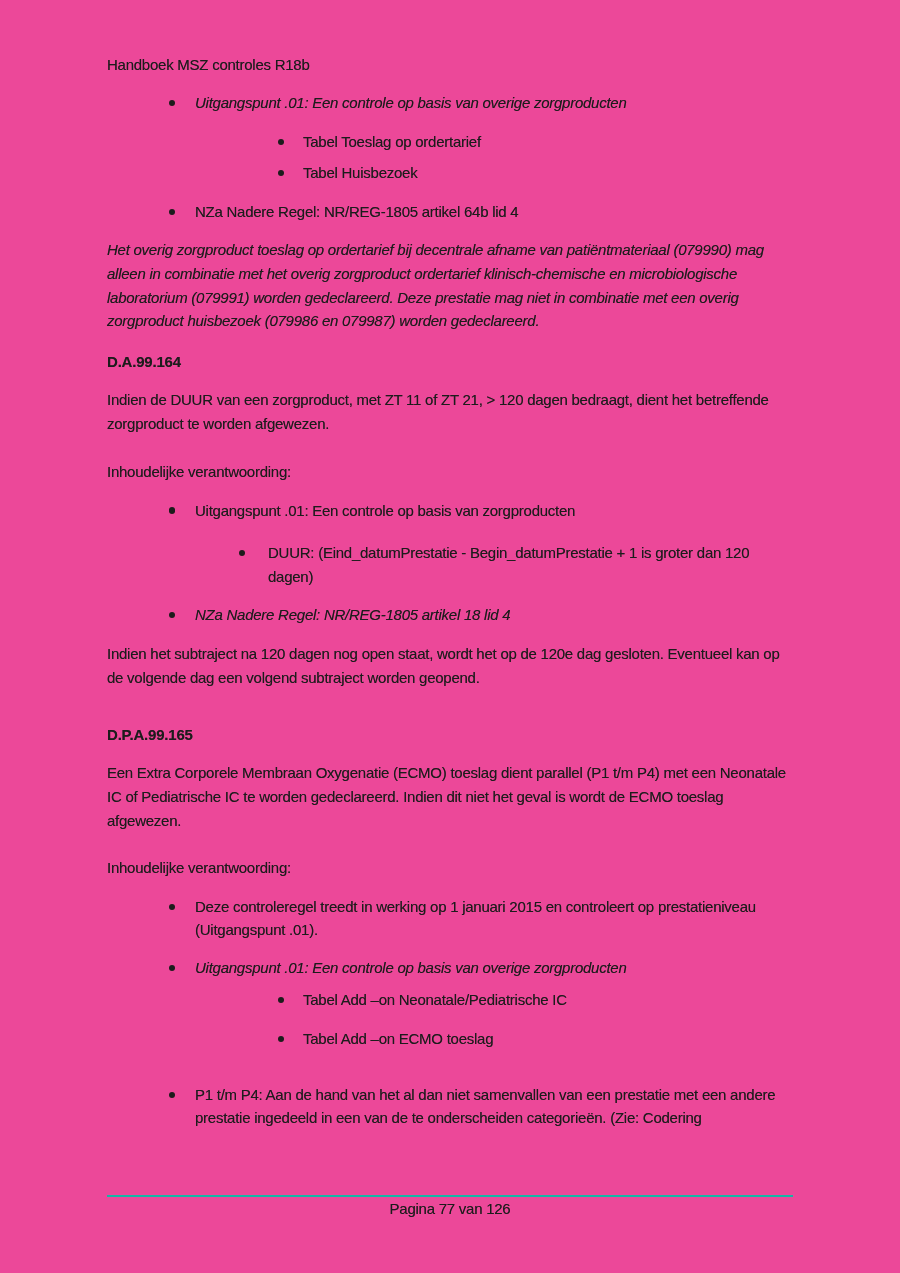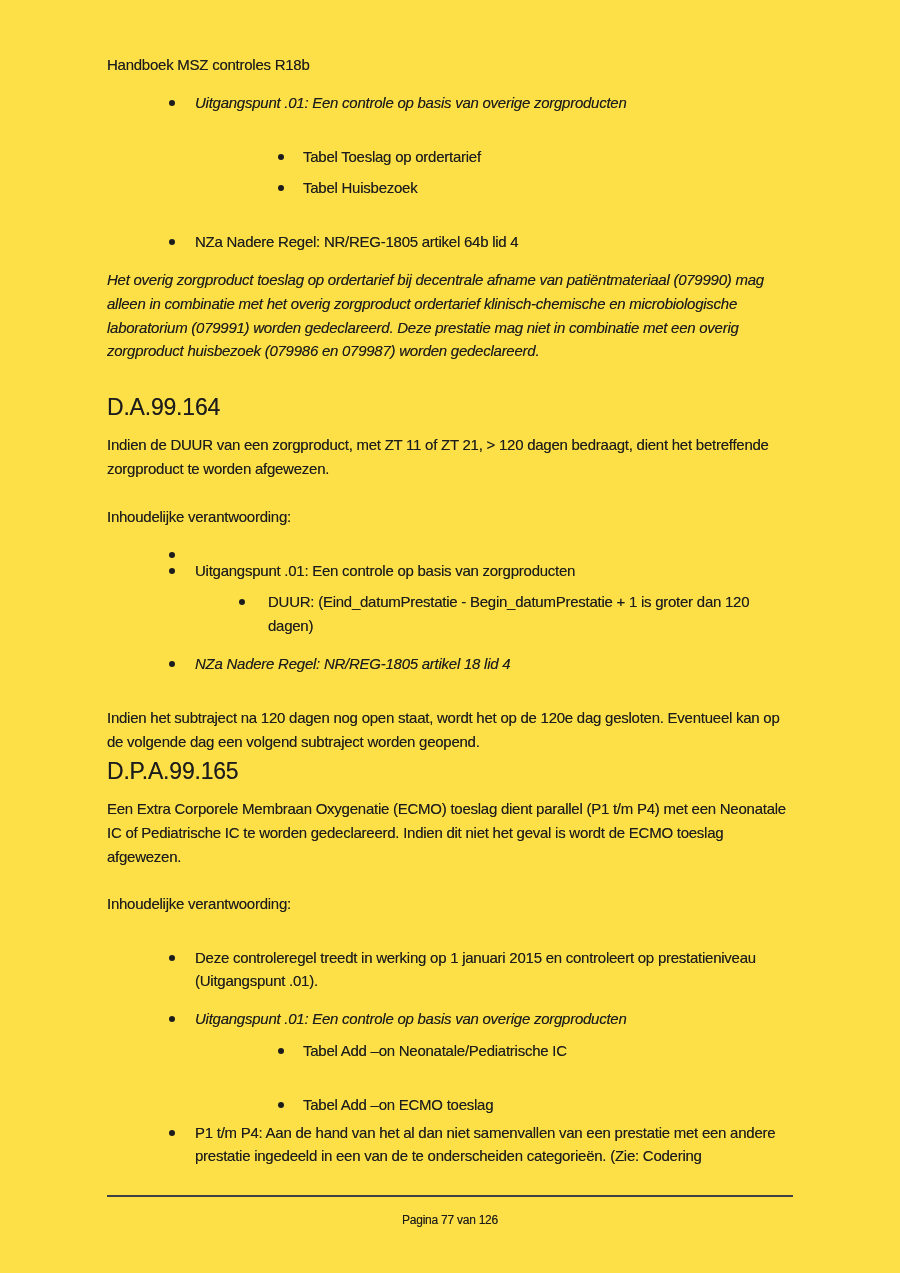--- a/index.html
+++ b/index.html
@@ -11,39 +11,39 @@
     width: 900px;
     height: 1273px;
     position: relative;
     font-family: "Liberation Sans", sans-serif;
     color: #1c1c1c;
     -webkit-font-smoothing: antialiased;
   }
   .page {
     position: absolute;
     inset: 0;
-    background: #fde047;
+    background: #ec4899;
     overflow: hidden;
   }
   .content {
     position: absolute;
     left: 107px;
     top: 53px;
     width: 686px;
     font-size: 15px;
     line-height: 23.8px;
     letter-spacing: -0.25px;
     text-shadow: 0 0 0.35px rgba(25,25,25,0.55);
   }
   .doc-header {
     font-size: 15px;
   }
   .heading {
-    font-size: 23px;
-    font-weight: normal;
+    font-size: 15px;
+    font-weight: bold;
     line-height: 28px;
     letter-spacing: -0.2px;
   }
   .para { }
   .li {
     position: relative;
   }
   .li .dot {
     position: absolute;
     top: 9px;
@@ -55,37 +55,37 @@
   .l1 { padding-left: 88px; }
   .l1 > .dot { left: 62px; }
   .l2a { padding-left: 196px; }
   .l2a > .dot { left: 171px; }
   .l2b { padding-left: 161px; }
   .l2b > .dot { left: 132px; }
 
   .mt1  { margin-top: 8px; }
   .mt8  { margin-top: 12px; }
   .mt14 { margin-top: 14px; font-style: italic; }
-  .mt15 { margin-top: 30px; }
-  .mt16 { margin-top: 4px; }
-  .mt17 { margin-top: 8px; }
+  .mt15 { margin-top: 15px; }
+  .mt16 { margin-top: 32px; }
+  .mt17 { margin-top: 19px; }
   .mt23 { margin-top: 23px; }
   .mt24 { margin-top: 24px; }
 
   .footer {
     position: absolute;
     left: 107px;
     width: 686px;
     top: 1195px;
-    border-top: 2px solid #404040;
+    border-top: 2px solid #14b8a6;
     text-align: center;
-    font-size: 12px;
+    font-size: 15px;
     line-height: 23.8px;
     letter-spacing: -0.25px;
-    padding-top: 12px;
+    padding-top: 0px;
     text-shadow: 0 0 0.35px rgba(25,25,25,0.55);
   }
 </style>
 </head>
 <body>
 
 <div class="page">
   <div class="content">
 
     <div class="doc-header">Handboek MSZ controles R18b</div>

